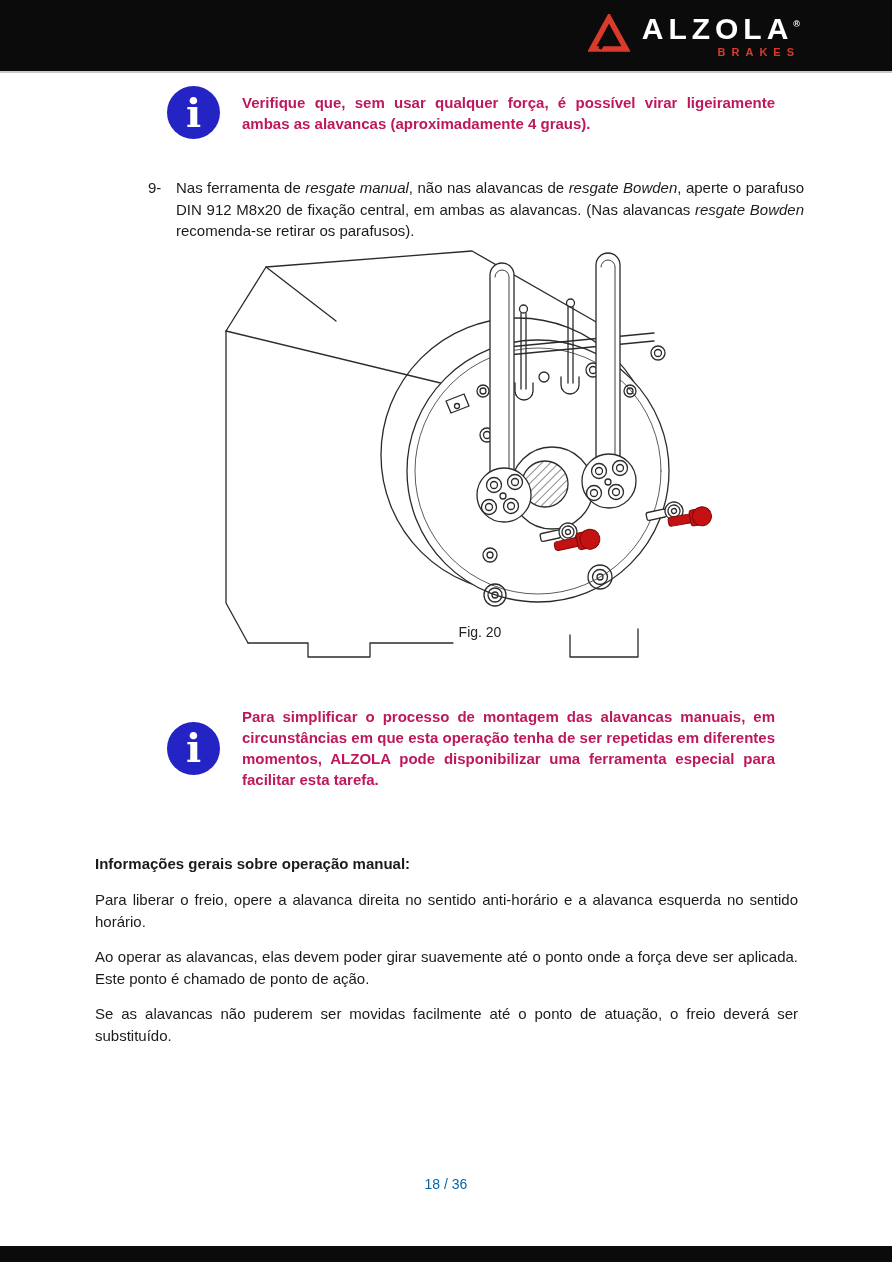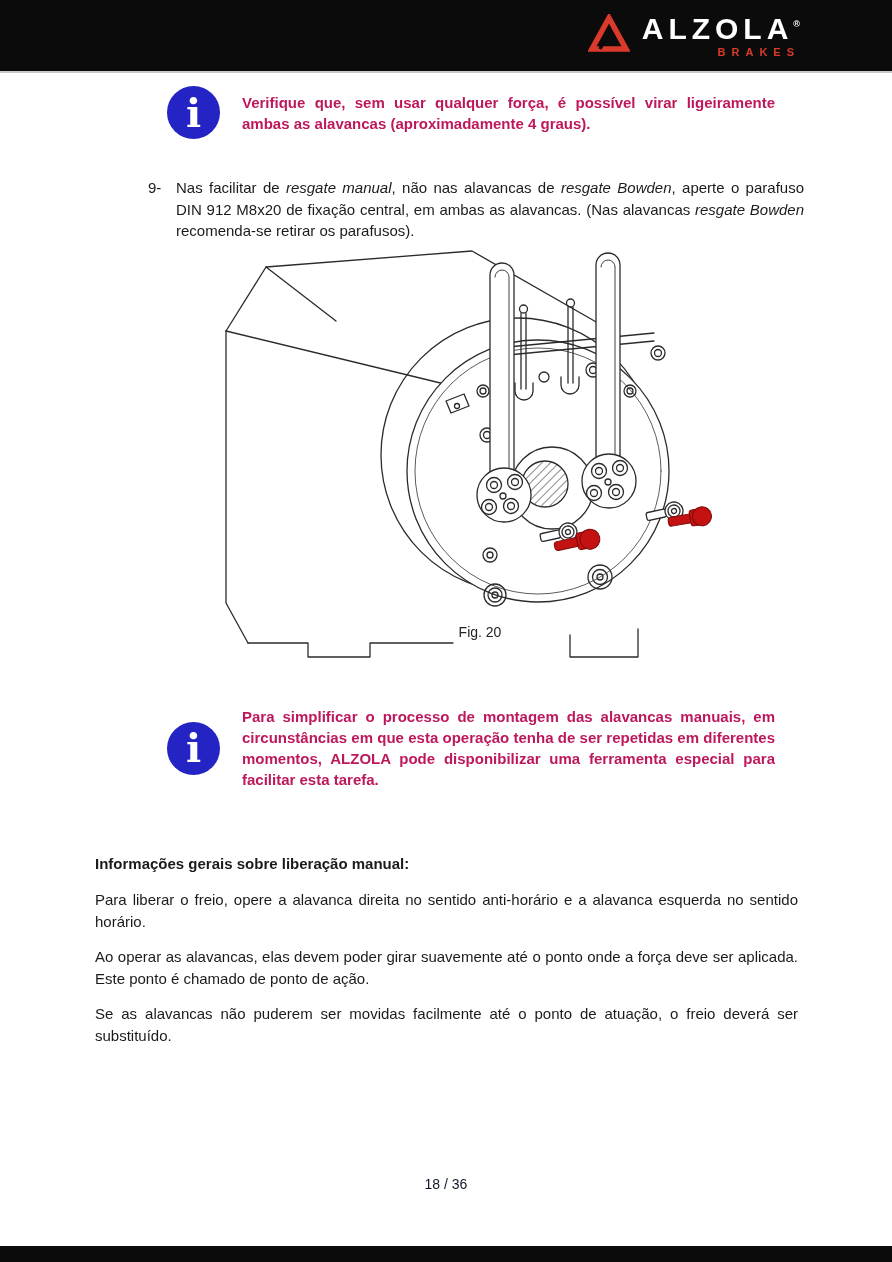--- a/index.html
+++ b/index.html
@@ -35,21 +35,21 @@
   .figure{position:absolute;top:243px;left:218px;width:562px;height:418px;}
   .figure svg{display:block;width:100%;height:100%;}
   .figure-caption{position:absolute;top:624px;left:160px;width:640px;text-align:center;font-size:14px;color:#222;}
 
   
   .section{position:absolute;top:853px;left:95px;width:703px;font-size:15px;line-height:22px;}
   .section-heading{font-weight:bold;margin:0 0 14px 0;}
   .paragraphs p{margin:0 0 13px 0;text-align:justify;}
 
   
-  .page-number{position:absolute;top:1176px;left:0;width:100%;text-align:center;font-size:14px;color:#0f172a;}
+  .page-number{position:absolute;top:1176px;left:0;width:100%;text-align:center;font-size:14px;color:#0369a1;}
   .footer-bar{position:absolute;bottom:0;left:0;right:0;height:16px;background:#0b0b0b;}
 </style>
 </head>
 <body>
 
 <div class="page">
 
   <div class="header">
     <div class="logo">
       <span>
@@ -65,21 +65,21 @@
     </div>
   </div>
 
   <div class="note-row" id="note1">
     <div class="note-icon">i</div>
     <div class="note-text">Verifique que, sem usar qualquer força, é possível virar ligeiramente ambas as alavancas (aproximadamente 4 graus).</div>
   </div>
 
   <div class="step">
     <div class="step-num">9-</div>
-    <div class="step-text"><span>Nas facilitar de </span><em>resgate manual</em><span>, não nas alavancas de </span><em>resgate Bowden</em><span>, aperte o parafuso DIN 912 M8x20 de fixação central, em ambas as alavancas. (Nas alavancas </span><em>resgate Bowden</em><span> recomenda-se retirar os parafusos).</span></div>
+    <div class="step-text"><span>Nas ferramenta de </span><em>resgate manual</em><span>, não nas alavancas de </span><em>resgate Bowden</em><span>, aperte o parafuso DIN 912 M8x20 de fixação central, em ambas as alavancas. (Nas alavancas </span><em>resgate Bowden</em><span> recomenda-se retirar os parafusos).</span></div>
   </div>
 
   <div class="figure">
     <svg viewBox="0 0 562 418" xmlns="http://www.w3.org/2000/svg">
       <defs>
         <pattern id="hatch" width="6" height="6" patternUnits="userSpaceOnUse" patternTransform="rotate(45)">
           <line x1="0" y1="0" x2="0" y2="6" stroke="#5a5a5a" stroke-width="1.4"></line>
         </pattern>
       </defs>
       <g fill="none" stroke="#2b2b2b" stroke-width="1.3" stroke-linejoin="round" stroke-linecap="round">
@@ -199,21 +199,21 @@
     </svg>
   </div>
   <div class="figure-caption">Fig. 20</div>
 
   <div class="note-row" id="note2">
     <div class="note-icon">i</div>
     <div class="note-text">Para simplificar o processo de montagem das alavancas manuais, em circunstâncias em que esta operação tenha de ser repetidas em diferentes momentos, ALZOLA pode disponibilizar uma ferramenta especial para facilitar esta tarefa.</div>
   </div>
 
   <div class="section">
-    <div class="section-heading">Informações gerais sobre liberação manual:</div>
+    <div class="section-heading">Informações gerais sobre operação manual:</div>
     <div class="paragraphs">
         <p>Para liberar o freio, opere a alavanca direita no sentido anti-horário e a alavanca esquerda no sentido horário.</p>
         <p>Ao operar as alavancas, elas devem poder girar suavemente até o ponto onde a força deve ser aplicada. Este ponto é chamado de ponto de ação.</p>
         <p>Se as alavancas não puderem ser movidas facilmente até o ponto de atuação, o freio deverá ser substituído.</p>
       </div>
   </div>
 
   <div class="page-number">18 / 36</div>
   <div class="footer-bar"></div>
 

